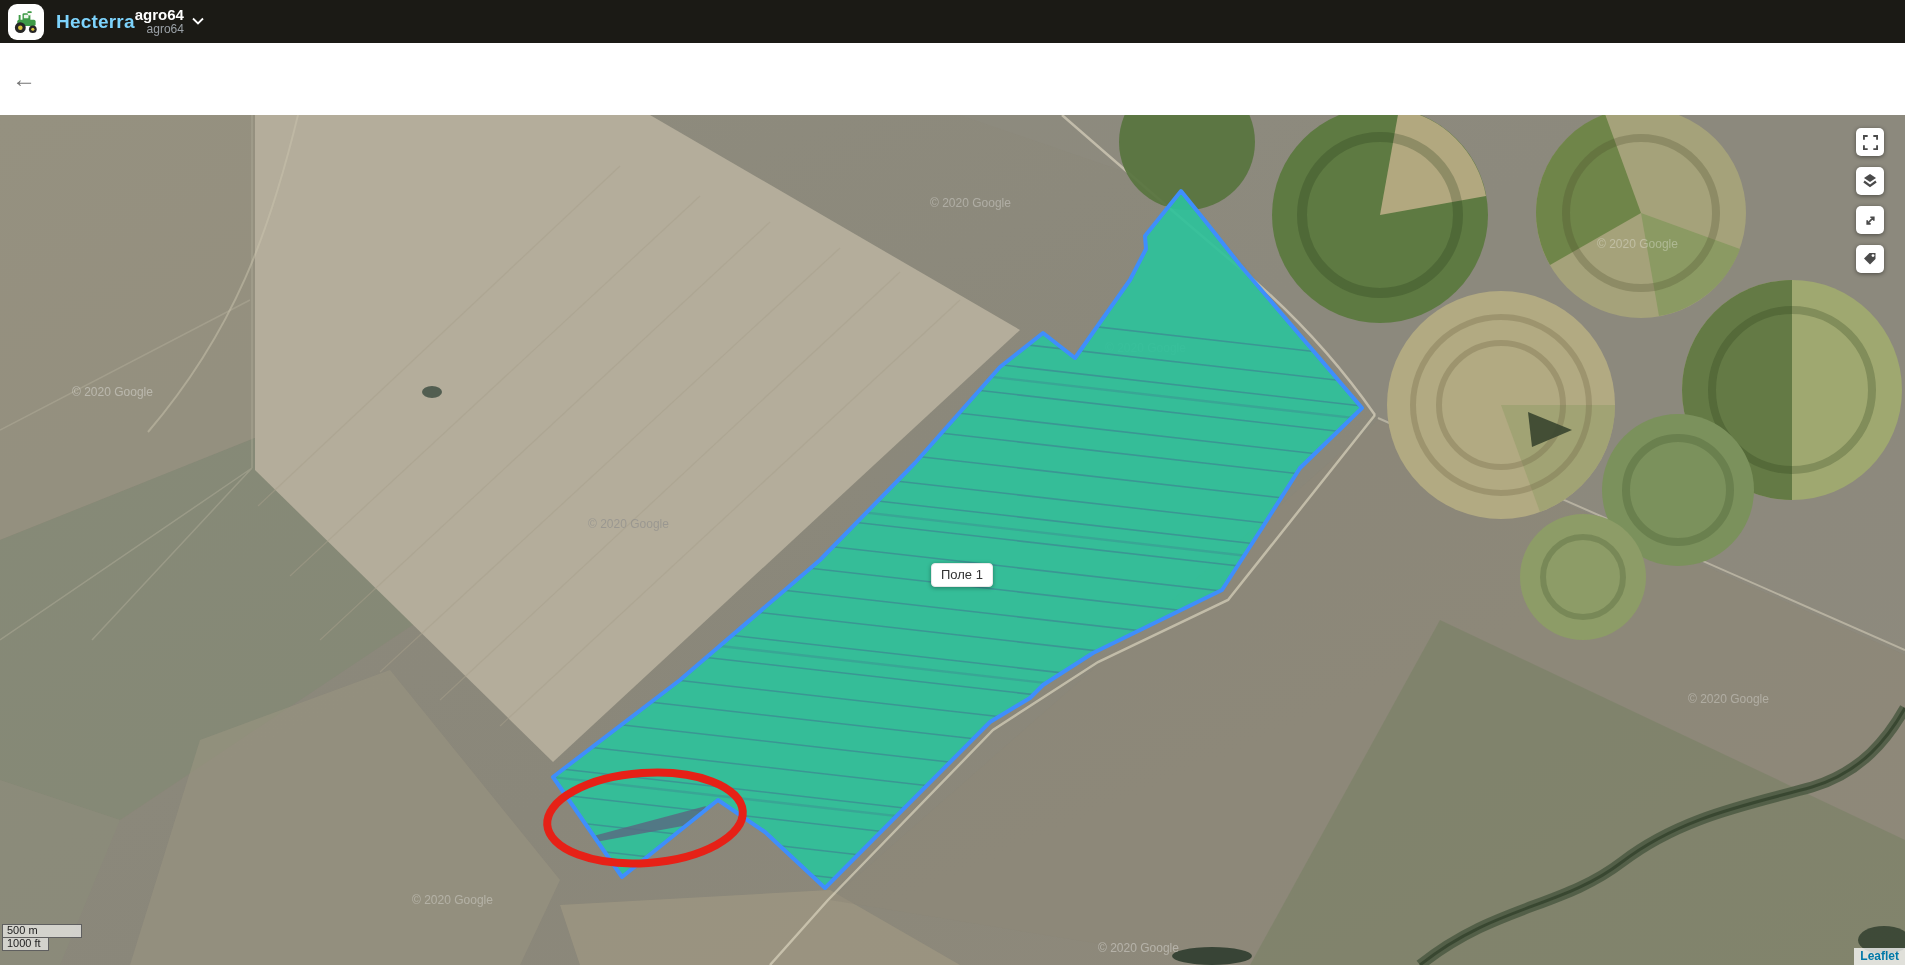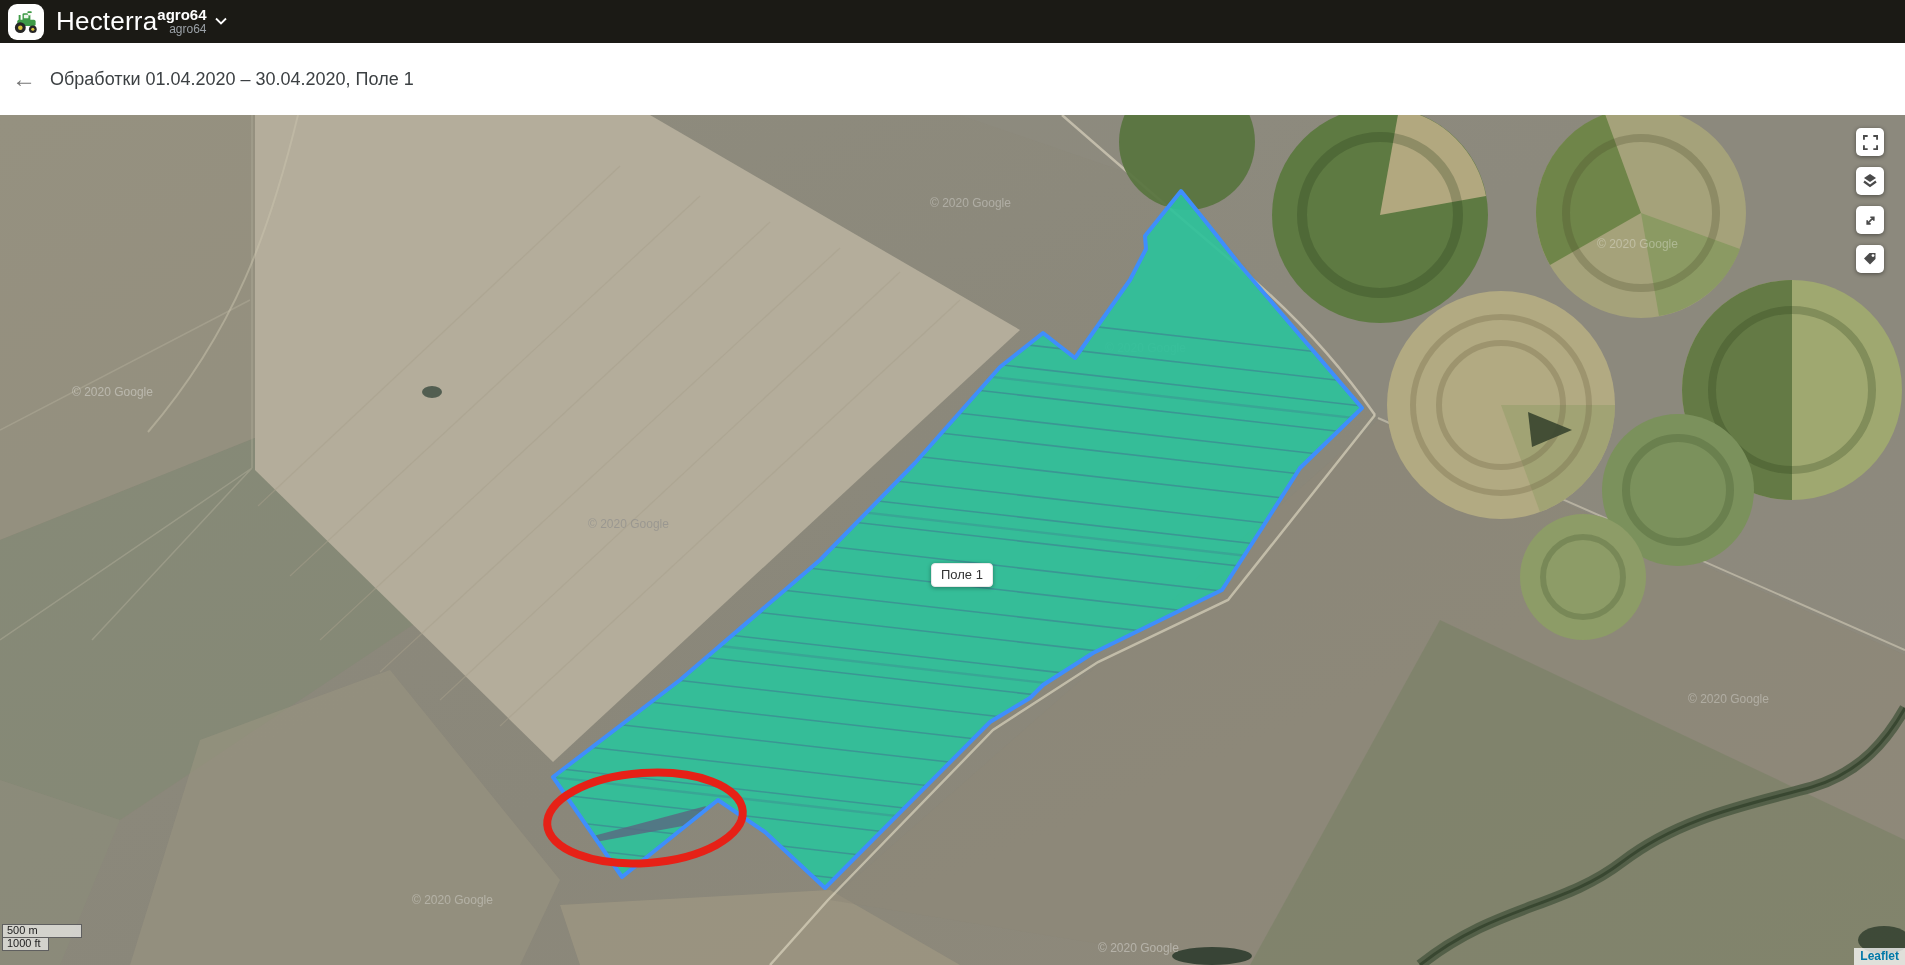--- a/index.html
+++ b/index.html
@@ -5,21 +5,21 @@
   html,body{margin:0;padding:0;background:#fff;}
   .app{position:relative;width:1905px;height:965px;overflow:hidden;
        font-family:"Liberation Sans","DejaVu Sans",sans-serif;}
 
   
   .topnav{position:relative;height:43px;background:#1b1a15;display:flex;align-items:center;
           padding:0 16px 0 8px;box-sizing:border-box;color:#e8eaed;}
   .brand{display:flex;align-items:center;gap:12px;}
   .logo{width:36px;height:36px;background:#fff;border-radius:9px;display:flex;
         align-items:center;justify-content:center;}
-  .appname{color:#ffffff;font-size:26px;font-weight:400;letter-spacing:.2px;}
+  .appname{color:#7dd3fc;font-size:19px;font-weight:700;letter-spacing:.2px;}
   .navitems{display:flex;align-items:center;margin-left:auto;column-gap:37px;list-style:none;
             padding:0;margin-top:0;margin-bottom:0;}
   .navitem{font-size:14px;color:#e3e3e1;cursor:pointer;white-space:nowrap;}
   .navitem.gap-left{margin-left:76px;}
   .userblock{display:flex;align-items:center;gap:8px;cursor:pointer;}
   .usertext{text-align:right;line-height:1.15;}
   .username{font-size:15px;font-weight:bold;color:#fff;}
   .useraccount{font-size:12px;color:#9aa0a6;}
 
   
@@ -81,21 +81,20 @@
         <div class="useraccount">agro64</div>
       </div>
       <svg width="12" height="8" viewBox="0 0 12 8">
         <polyline points="1,1.5 6,6.5 11,1.5" fill="none" stroke="#fff" stroke-width="1.8"></polyline>
       </svg>
     </div>
   </header>
 
   <div class="crumbbar">
     <span class="backarrow">←</span>
-    <span class="crumbtitle">Обработки 01.04.2020 – 30.04.2020, Поле 1</span>
   </div>
 
   <div class="map">
 
     <svg class="scene" width="1905" height="850" viewBox="0 115 1905 850" preserveAspectRatio="none">
       <defs>
         <clipPath id="fieldClip">
           <path d="M1181,191 L1206,222 L1240,265 L1362,408 L1300,468 L1262,528 L1222,590 L1093,653
                    L1043,685 L1030,698 L990,722 L825,888 L765,832 L718,800 L622,877 L553,777
                    L680,680 L820,560 L915,463 L1000,367 L1043,333 L1075,358 L1130,280 L1146,249 L1145,236 Z"></path>

